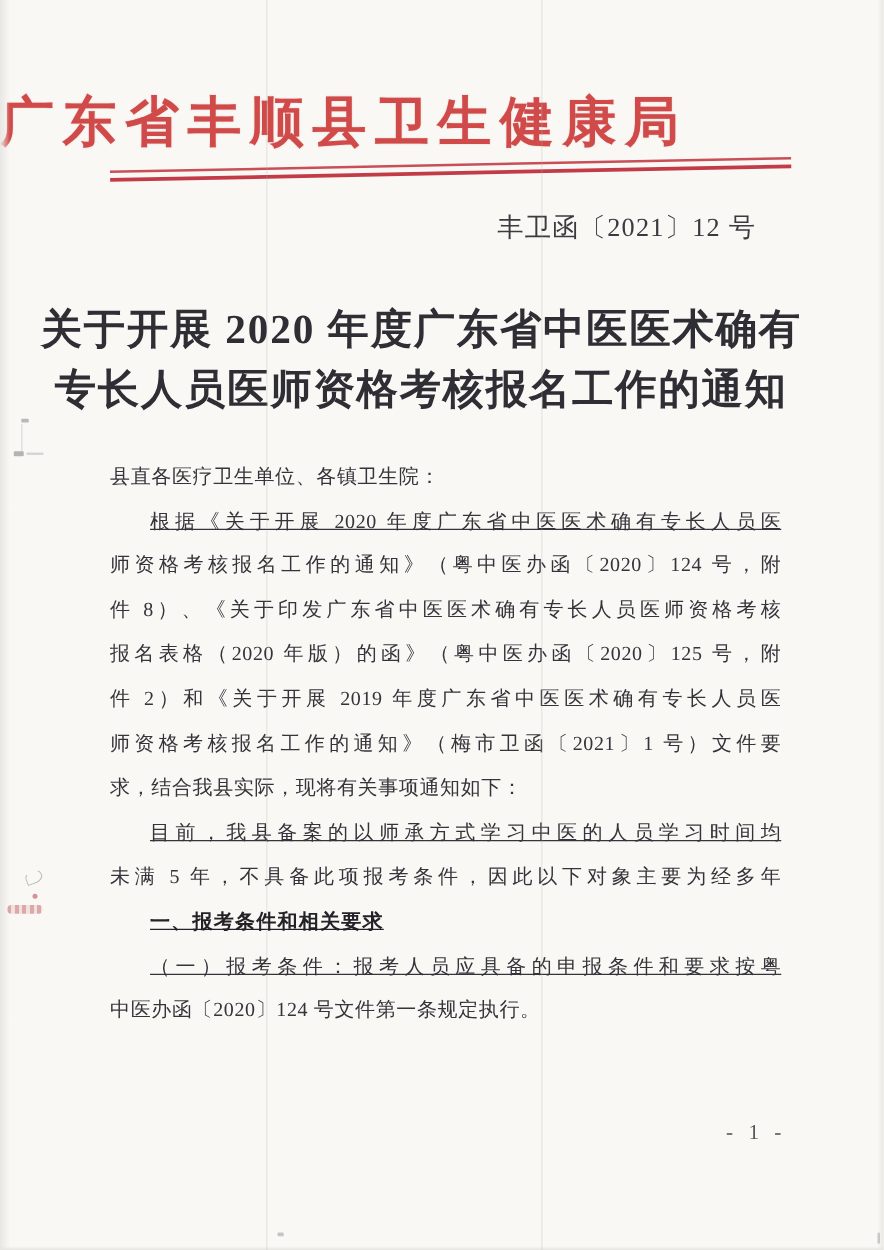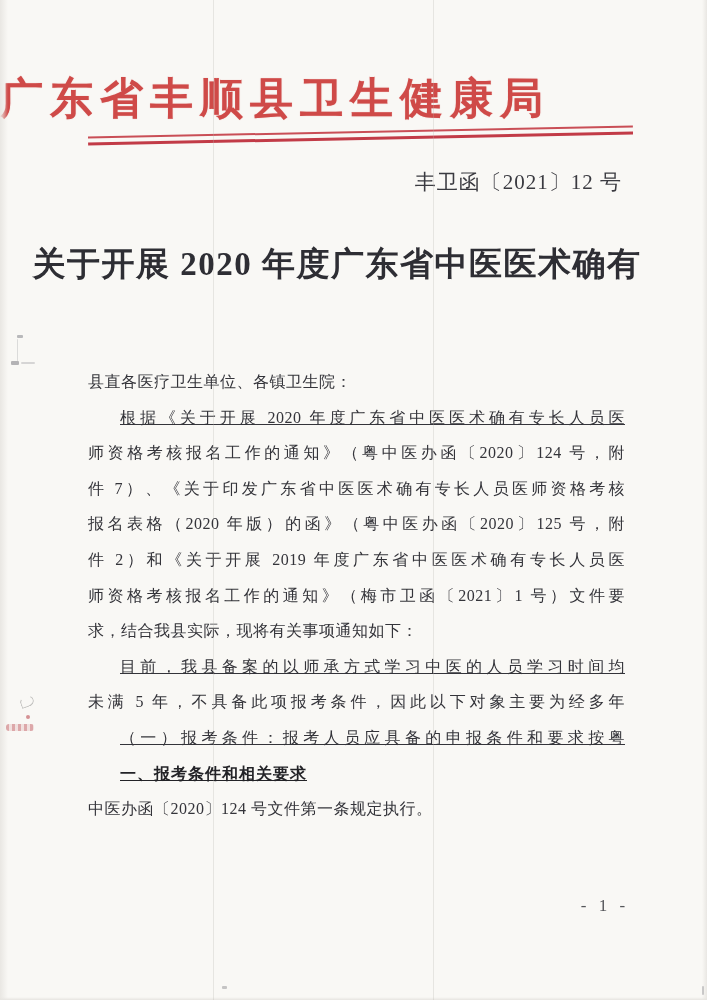--- a/index.html
+++ b/index.html
@@ -23,21 +23,21 @@
     text-shadow: 0 0 1px rgba(207,74,72,.45);
   }
   .red-rule {
     position: absolute; top: 131px; left: 88px; width: 545px;
     transform: rotate(-1.15deg); transform-origin: 50% 50%;
   }
   .red-rule .r1 { height: 2px; background: #c94e56; margin-bottom: 4px; }
   .red-rule .r2 { height: 3px; background: #c23b47; }
 
   .doc-number {
-    position: absolute; top: 168px; right: 85px;
+    position: absolute; top: 168px; right: 102px;
     font-size: 21px; line-height: 28px;
     letter-spacing: 1px; color: #3a3a40;
   }
 
   .notice-title {
     position: absolute; top: 240px; left: 0; width: 674px;
     text-align: center;
     font-size: 33px; line-height: 48px; font-weight: bold;
     letter-spacing: 1.5px; color: #2e2e34;
   }
@@ -95,35 +95,36 @@
 
   <div class="red-rule">
     <div class="r1"></div>
     <div class="r2"></div>
   </div>
 
   <div class="doc-number">丰卫函〔2021〕12 号</div>
 
   <div class="notice-title">
     <div>关于开展 2020 年度广东省中医医术确有</div>
+    <div>专长人员医师资格考核报名工作的通知</div>
   </div>
 
   <div class="doc-body">
       <div class="line">县直各医疗卫生单位、各镇卫生院：</div>
       <div class="line indent fill">根据《关于开展 2020 年度广东省中医医术确有专长人员医</div>
       <div class="line fill">师资格考核报名工作的通知》（粤中医办函〔2020〕124 号，附</div>
-      <div class="line fill">件 7）、《关于印发广东省中医医术确有专长人员医师资格考核</div>
+      <div class="line fill">件 8）、《关于印发广东省中医医术确有专长人员医师资格考核</div>
       <div class="line fill">报名表格（2020 年版）的函》（粤中医办函〔2020〕125 号，附</div>
       <div class="line fill">件 2）和《关于开展 2019 年度广东省中医医术确有专长人员医</div>
       <div class="line fill">师资格考核报名工作的通知》（梅市卫函〔2021〕1 号）文件要</div>
       <div class="line">求，结合我县实际，现将有关事项通知如下：</div>
       <div class="line indent fill">目前，我县备案的以师承方式学习中医的人员学习时间均</div>
       <div class="line fill">未满 5 年，不具备此项报考条件，因此以下对象主要为经多年</div>
+      <div class="line indent bold-heading">一、报考条件和相关要求</div>
       <div class="line indent fill">（一）报考条件：报考人员应具备的申报条件和要求按粤</div>
-      <div class="line indent bold-heading">一、报考条件和相关要求</div>
       <div class="line">中医办函〔2020〕124 号文件第一条规定执行。</div>
     </div>
 
   <div class="page-number">- 1 -</div>
 
   <div class="edge-left"></div>
   <div class="edge-right"></div>
   <div class="edge-bottom"></div>
   <div class="crease c1"></div>
   <div class="crease c2"></div>

